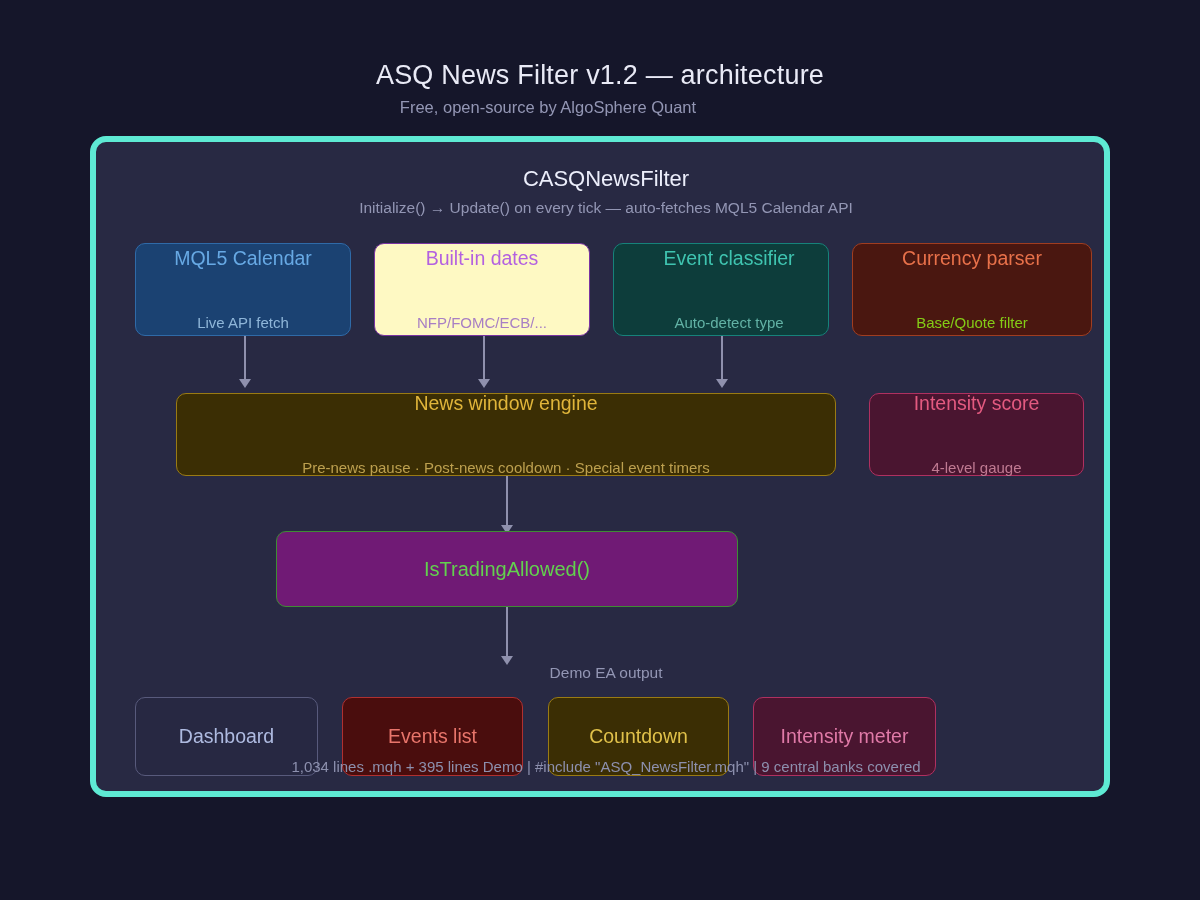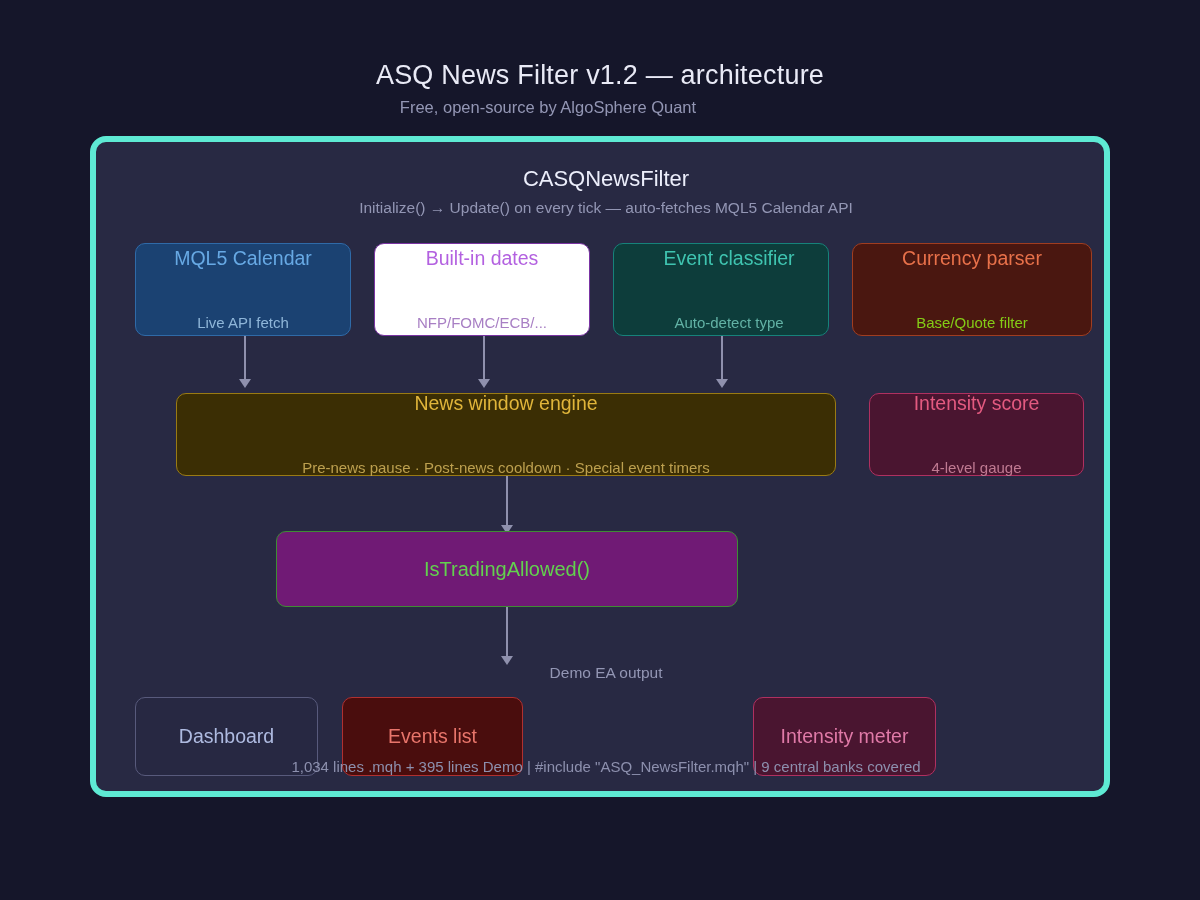--- a/index.html
+++ b/index.html
@@ -150,21 +150,21 @@
   <div class="panel">
 
     <div class="panel-title">CASQNewsFilter</div>
     <div class="panel-subtitle">Initialize() → Update() on every tick — auto-fetches MQL5 Calendar API</div>
 
     <div class="node" id="src0" style="left: 39px; top: 101px; width: 216px; height: 93px; background: rgb(27, 66, 114); border-color: rgb(47, 106, 168);">
       <div class="n-title" style="color: rgb(103, 169, 228);">MQL5 Calendar</div>
       <div class="n-sub" style="color: rgb(143, 182, 217);">Live API fetch</div>
     </div>
 
-    <div class="node" id="src1" style="left: 278px; top: 101px; width: 216px; height: 93px; background: #ffffff; border-color: rgb(122, 52, 163);">
+    <div class="node" id="src1" style="left: 278px; top: 101px; width: 216px; height: 93px; background: #fef9c3; border-color: rgb(122, 52, 163);">
       <div class="n-title" style="color: rgb(179, 97, 224);">Built-in dates</div>
       <div class="n-sub" style="color: rgb(168, 127, 196);">NFP/FOMC/ECB/...</div>
     </div>
 
     <div class="node" id="src2" style="left: 517px; top: 101px; width: 216px; height: 93px; background: rgb(13, 61, 59); border-color: rgb(22, 130, 122); padding-left: 16px;">
       <div class="n-title" style="color: rgb(63, 196, 176);">Event classifier</div>
       <div class="n-sub" style="color: rgb(98, 178, 165);">Auto-detect type</div>
     </div>
 
     <div class="node" id="src3" style="left: 756px; top: 101px; width: 240px; height: 93px; background: rgb(74, 23, 16); border-color: rgb(160, 61, 32);">
@@ -212,20 +212,23 @@
     <div class="flow-label" style="top:522px;">Demo EA output</div>
 
     <div class="node single" id="out0" style="left: 39px; top: 555px; width: 183px; height: 79px; background: rgb(39, 40, 66); border-color: rgb(88, 90, 124);">
       <div class="n-title" style="color: rgb(174, 186, 224);">Dashboard</div>
     </div>
 
     <div class="node single" id="out1" style="left: 246px; top: 555px; width: 181px; height: 79px; background: rgb(74, 13, 13); border-color: rgb(176, 48, 48);">
       <div class="n-title" style="color: rgb(232, 117, 107);">Events list</div>
     </div>
 
+    <div class="node single" id="out2" style="left: 452px; top: 555px; width: 181px; height: 79px; background: rgb(59, 46, 4); border-color: rgb(154, 123, 19);">
+      <div class="n-title" style="color: rgb(224, 193, 74);">Countdown</div>
+    </div>
 
     <div class="node single" id="out3" style="left: 657px; top: 555px; width: 183px; height: 79px; background: rgb(74, 21, 48); border-color: rgb(176, 48, 96);">
       <div class="n-title" style="color: rgb(224, 122, 168);">Intensity meter</div>
     </div>
 
     <div class="panel-footer">1,034 lines .mqh + 395 lines Demo | #include "ASQ_NewsFilter.mqh" | 9 central banks covered</div>
 
   </div>
 </div>
 

